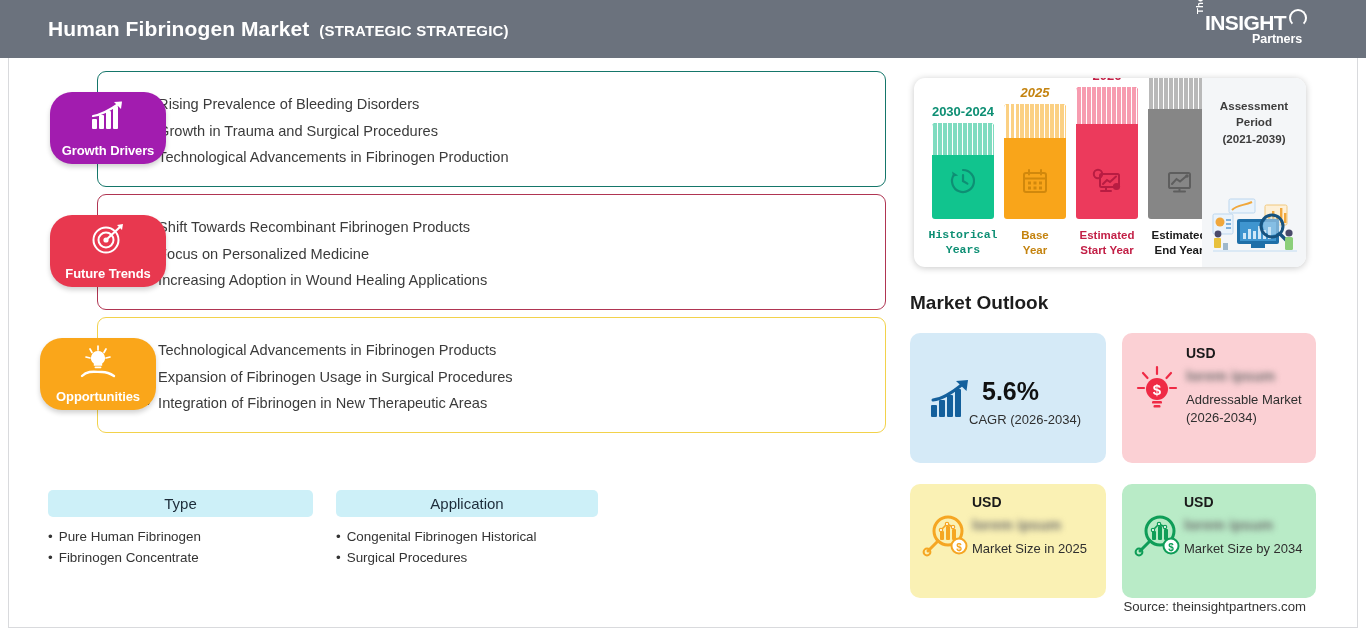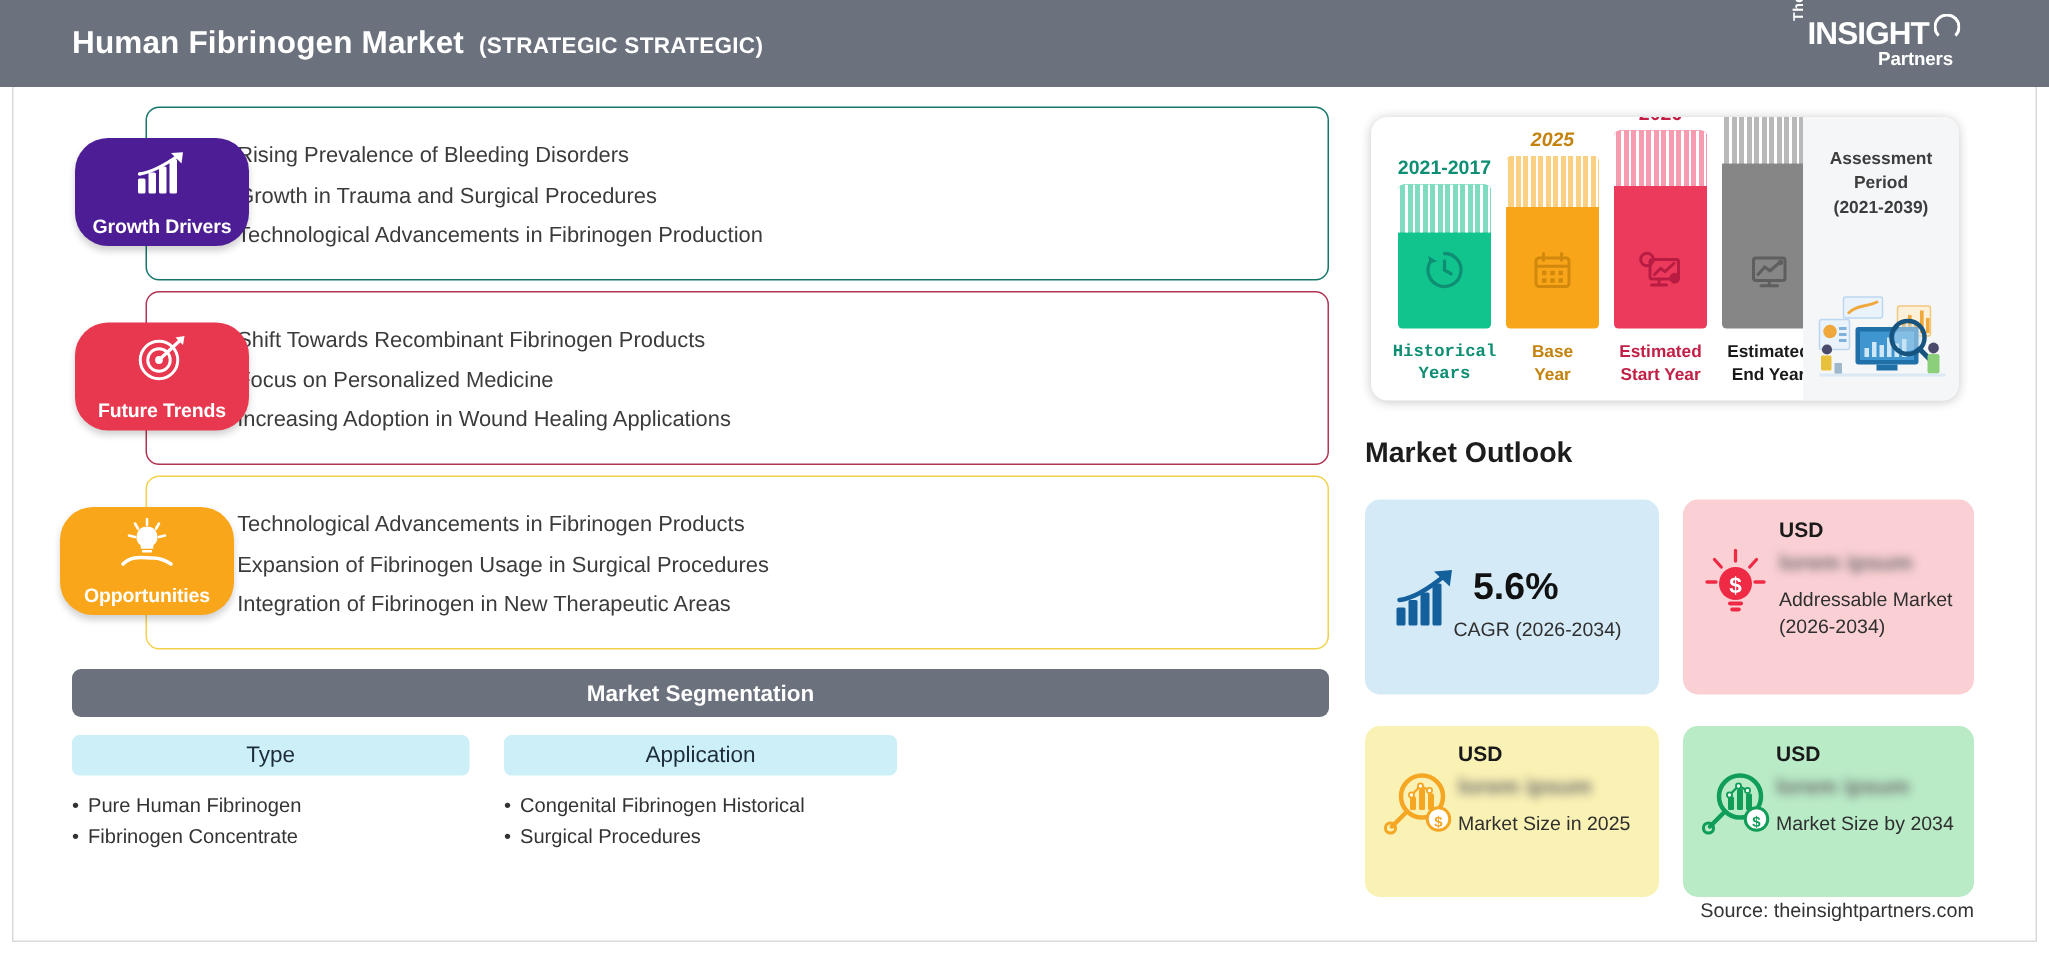--- a/index.html
+++ b/index.html
@@ -149,21 +149,21 @@
     font-size: 15px; font-weight: bold; color: #6d6d6d;
     filter: blur(3.1px);
   }
   .kpi .cap {
     position: absolute; font-size: 13px; color: #2f2f2f; line-height: 1.35;
   }
   .kpi .big {
     position: absolute; font-size: 25px; font-weight: bold; color: #111;
   }
   #source {
-    position: absolute; right: 50px; top: 599px;
+    position: absolute; right: 60px; top: 599px;
     font-size: 13.2px; color: #333;
   }
 </style>
 </head>
 <body>
 
 <div id="page">
 
   <div id="header">
     <div id="title-wrap">
@@ -174,21 +174,21 @@
       <span class="the">The</span>
       <span class="insight">INSIGHT</span>
       <span class="ring"></span>
       <span class="partners">Partners</span>
     </div>
   </div>
 
   <div id="body-frame"></div>
 
   <div class="panel" style="left:97px; top:71px; width:789px; height:116px; border:1.4px solid #15766a;"></div>
-  <div class="badge" style="left:50px; top:92px; background:#4c1d95;">
+  <div class="badge" style="left:50px; top:92px; background:#a21caf;">
     <span class="b-icon">
       <svg width="40" height="32" viewBox="0 0 40 32">
         <rect x="4" y="20" width="5" height="10" fill="#fff" rx="1"></rect>
         <rect x="11" y="16" width="5" height="14" fill="#fff" rx="1"></rect>
         <rect x="18" y="12" width="5" height="18" fill="#fff" rx="1"></rect>
         <rect x="25" y="7" width="5" height="23" fill="#fff" rx="1"></rect>
         <path d="M5 17 C13 16, 22 11, 32 4" stroke="#fff" stroke-width="2.2" fill="none" stroke-linecap="round"></path>
         <path d="M26 3 L34 2.5 L33 10 Z" fill="#fff"></path>
       </svg>
     </span>
@@ -236,42 +236,39 @@
       </svg>
     </span>
     <span class="b-label">Opportunities</span>
   </div>
   <ul class="panel-bullets" style="top:343px;">
     <li>Technological Advancements in Fibrinogen Products</li>
     <li>Expansion of Fibrinogen Usage in Surgical Procedures</li>
     <li>Integration of Fibrinogen in New Therapeutic Areas</li>
   </ul>
 
-  <div id="seg-header">
-    <span>Market Segmentation</span>
-  </div>
   <div class="seg-col-head" style="left:48px; top:490px; width:265px;">
     <span>Type</span>
   </div>
   <ul class="seg-list" style="left:48px; top:527px;">
     <li>Pure Human Fibrinogen</li>
     <li>Fibrinogen Concentrate</li>
   </ul>
   <div class="seg-col-head" style="left:336px; top:490px; width:262px;">
     <span>Application</span>
   </div>
   <ul class="seg-list" style="left:336px; top:527px;">
     <li>Congenital Fibrinogen Historical</li>
     <li>Surgical Procedures</li>
   </ul>
 
   <div id="assess-card">
 
     <div class="bar-group" style="left:18px; bottom:48px; width:62px; height:96px;">
-      <div class="bar-year" style="bottom:100px; color:#0e8f74;">2021-2017</div>
+      <div class="bar-year" style="bottom:100px; color:#0e8f74;">2030-2024</div>
       <div class="bar-col" style="height:96px; background:#11c48e;">
         <div class="bar-stripe" style="height:32px; background:#7fdcc0;
              background-image:repeating-linear-gradient(90deg,#ffffff 0 1.5px,transparent 1.5px 5px);"></div>
       </div>
       <span class="bar-icon" style="bottom:20px;">
         <svg width="28" height="28" viewBox="0 0 28 28">
           <path d="M14 3 a11 11 0 1 1 -9.4 5.3" fill="none" stroke="#0e8f74" stroke-width="2.2" stroke-linecap="round"></path>
           <path d="M3 4.5 L4.2 9.5 L9.2 8.4 Z" fill="#0e8f74"></path>
           <path d="M14 8 L14 14 L18.4 16.6" fill="none" stroke="#0e8f74" stroke-width="2.2" stroke-linecap="round"></path>
         </svg>

